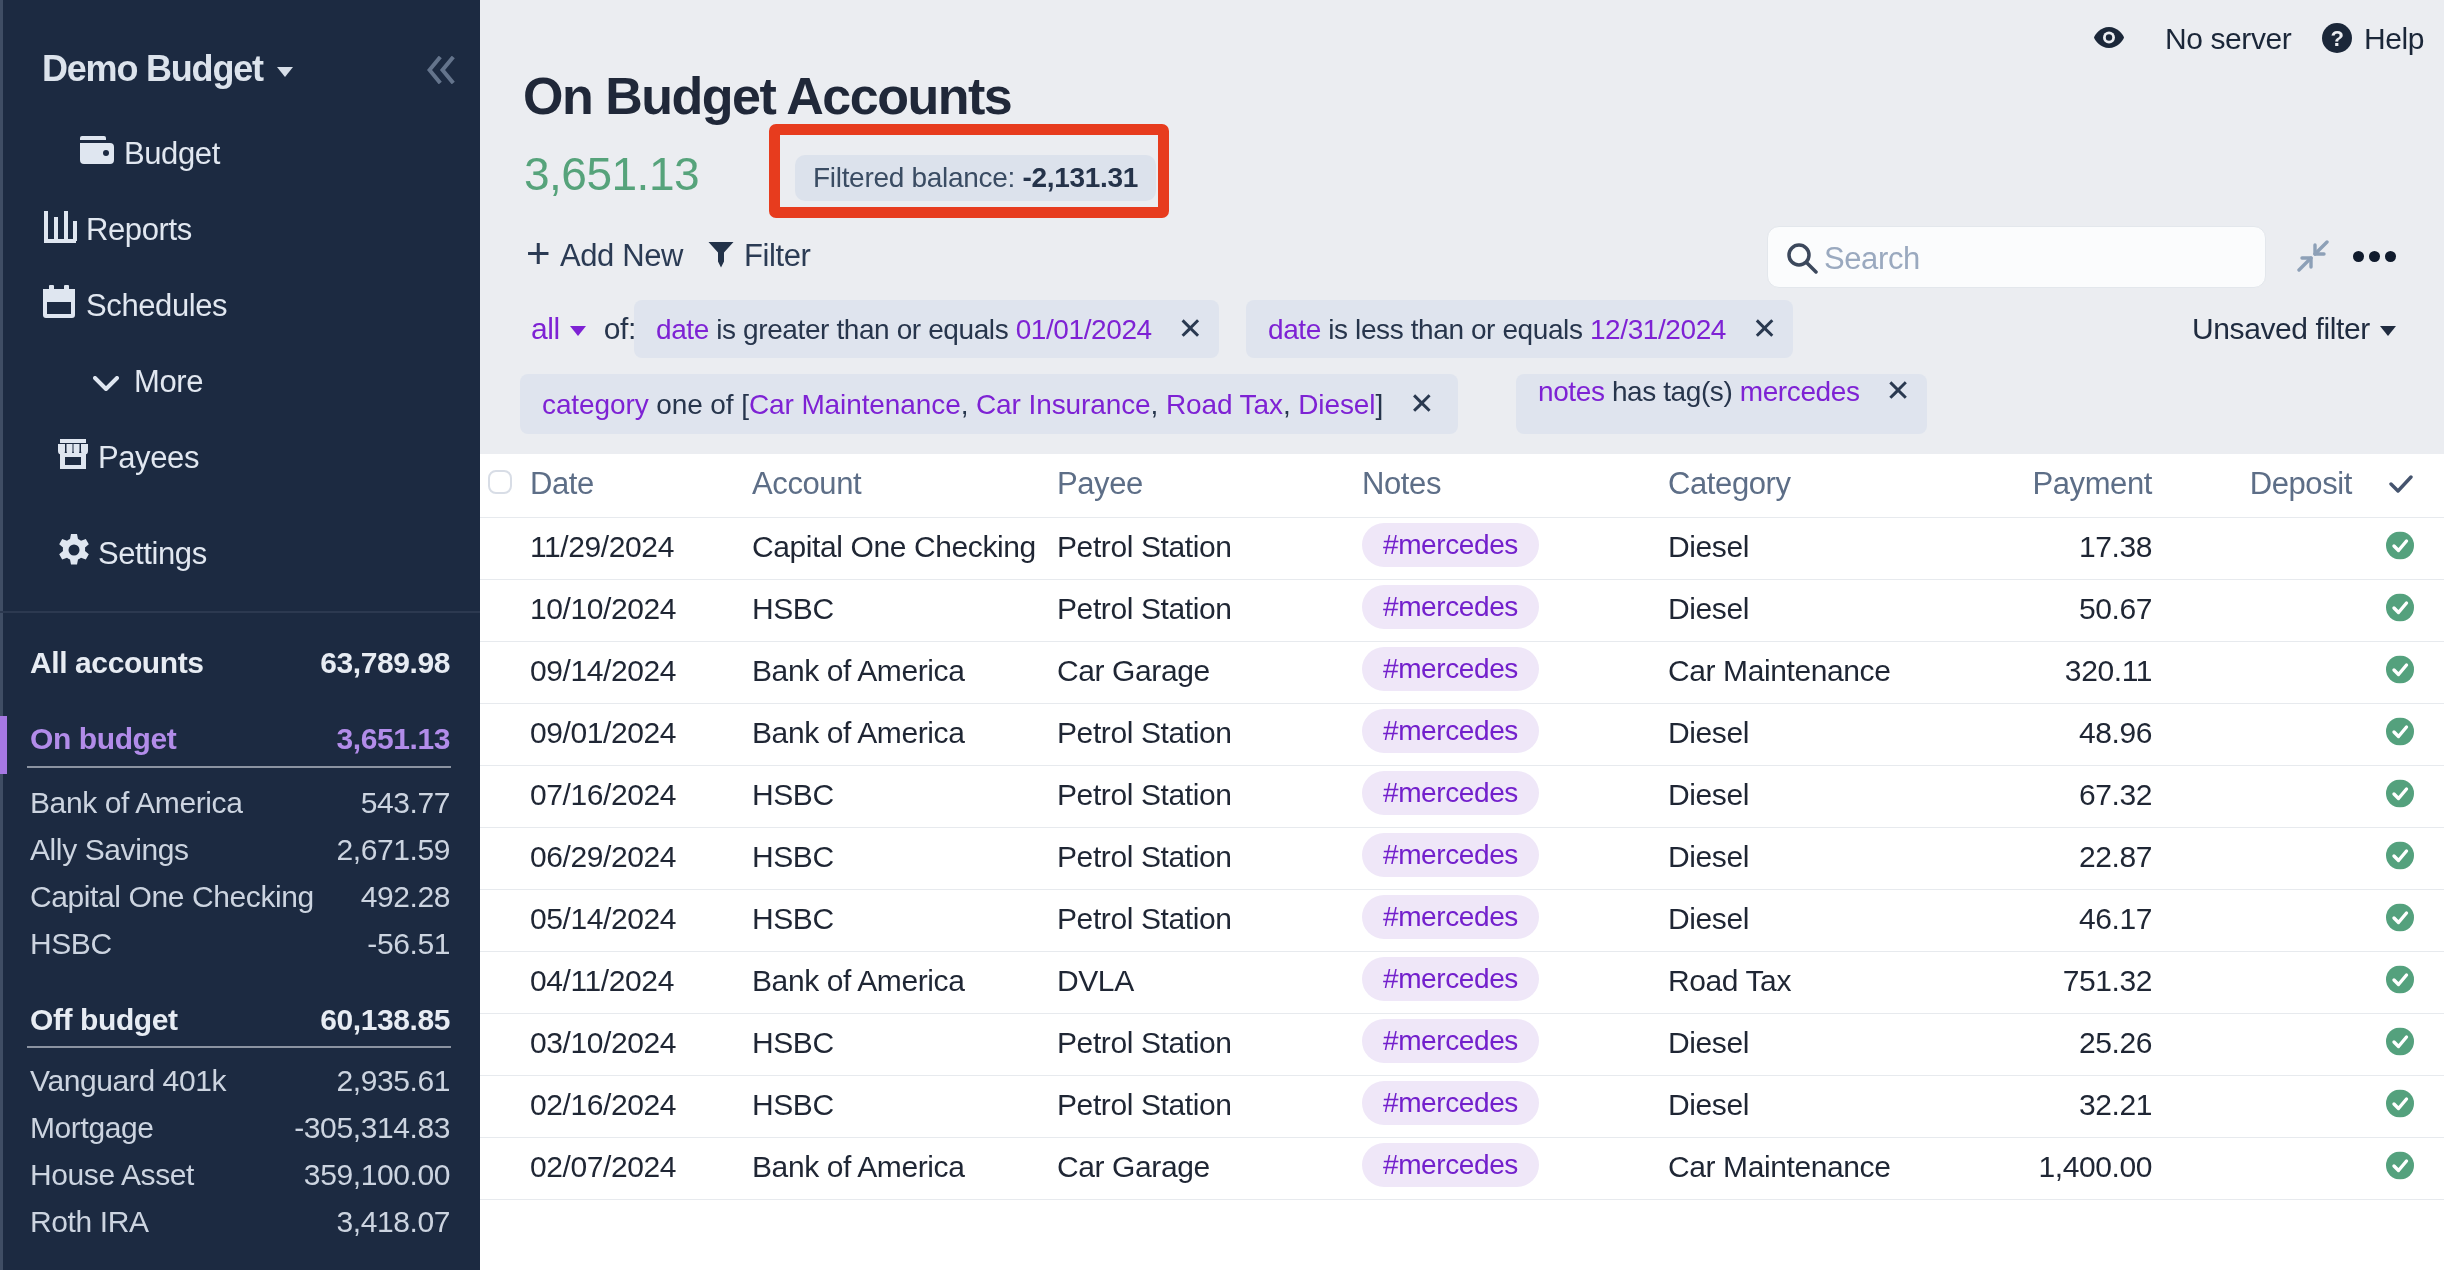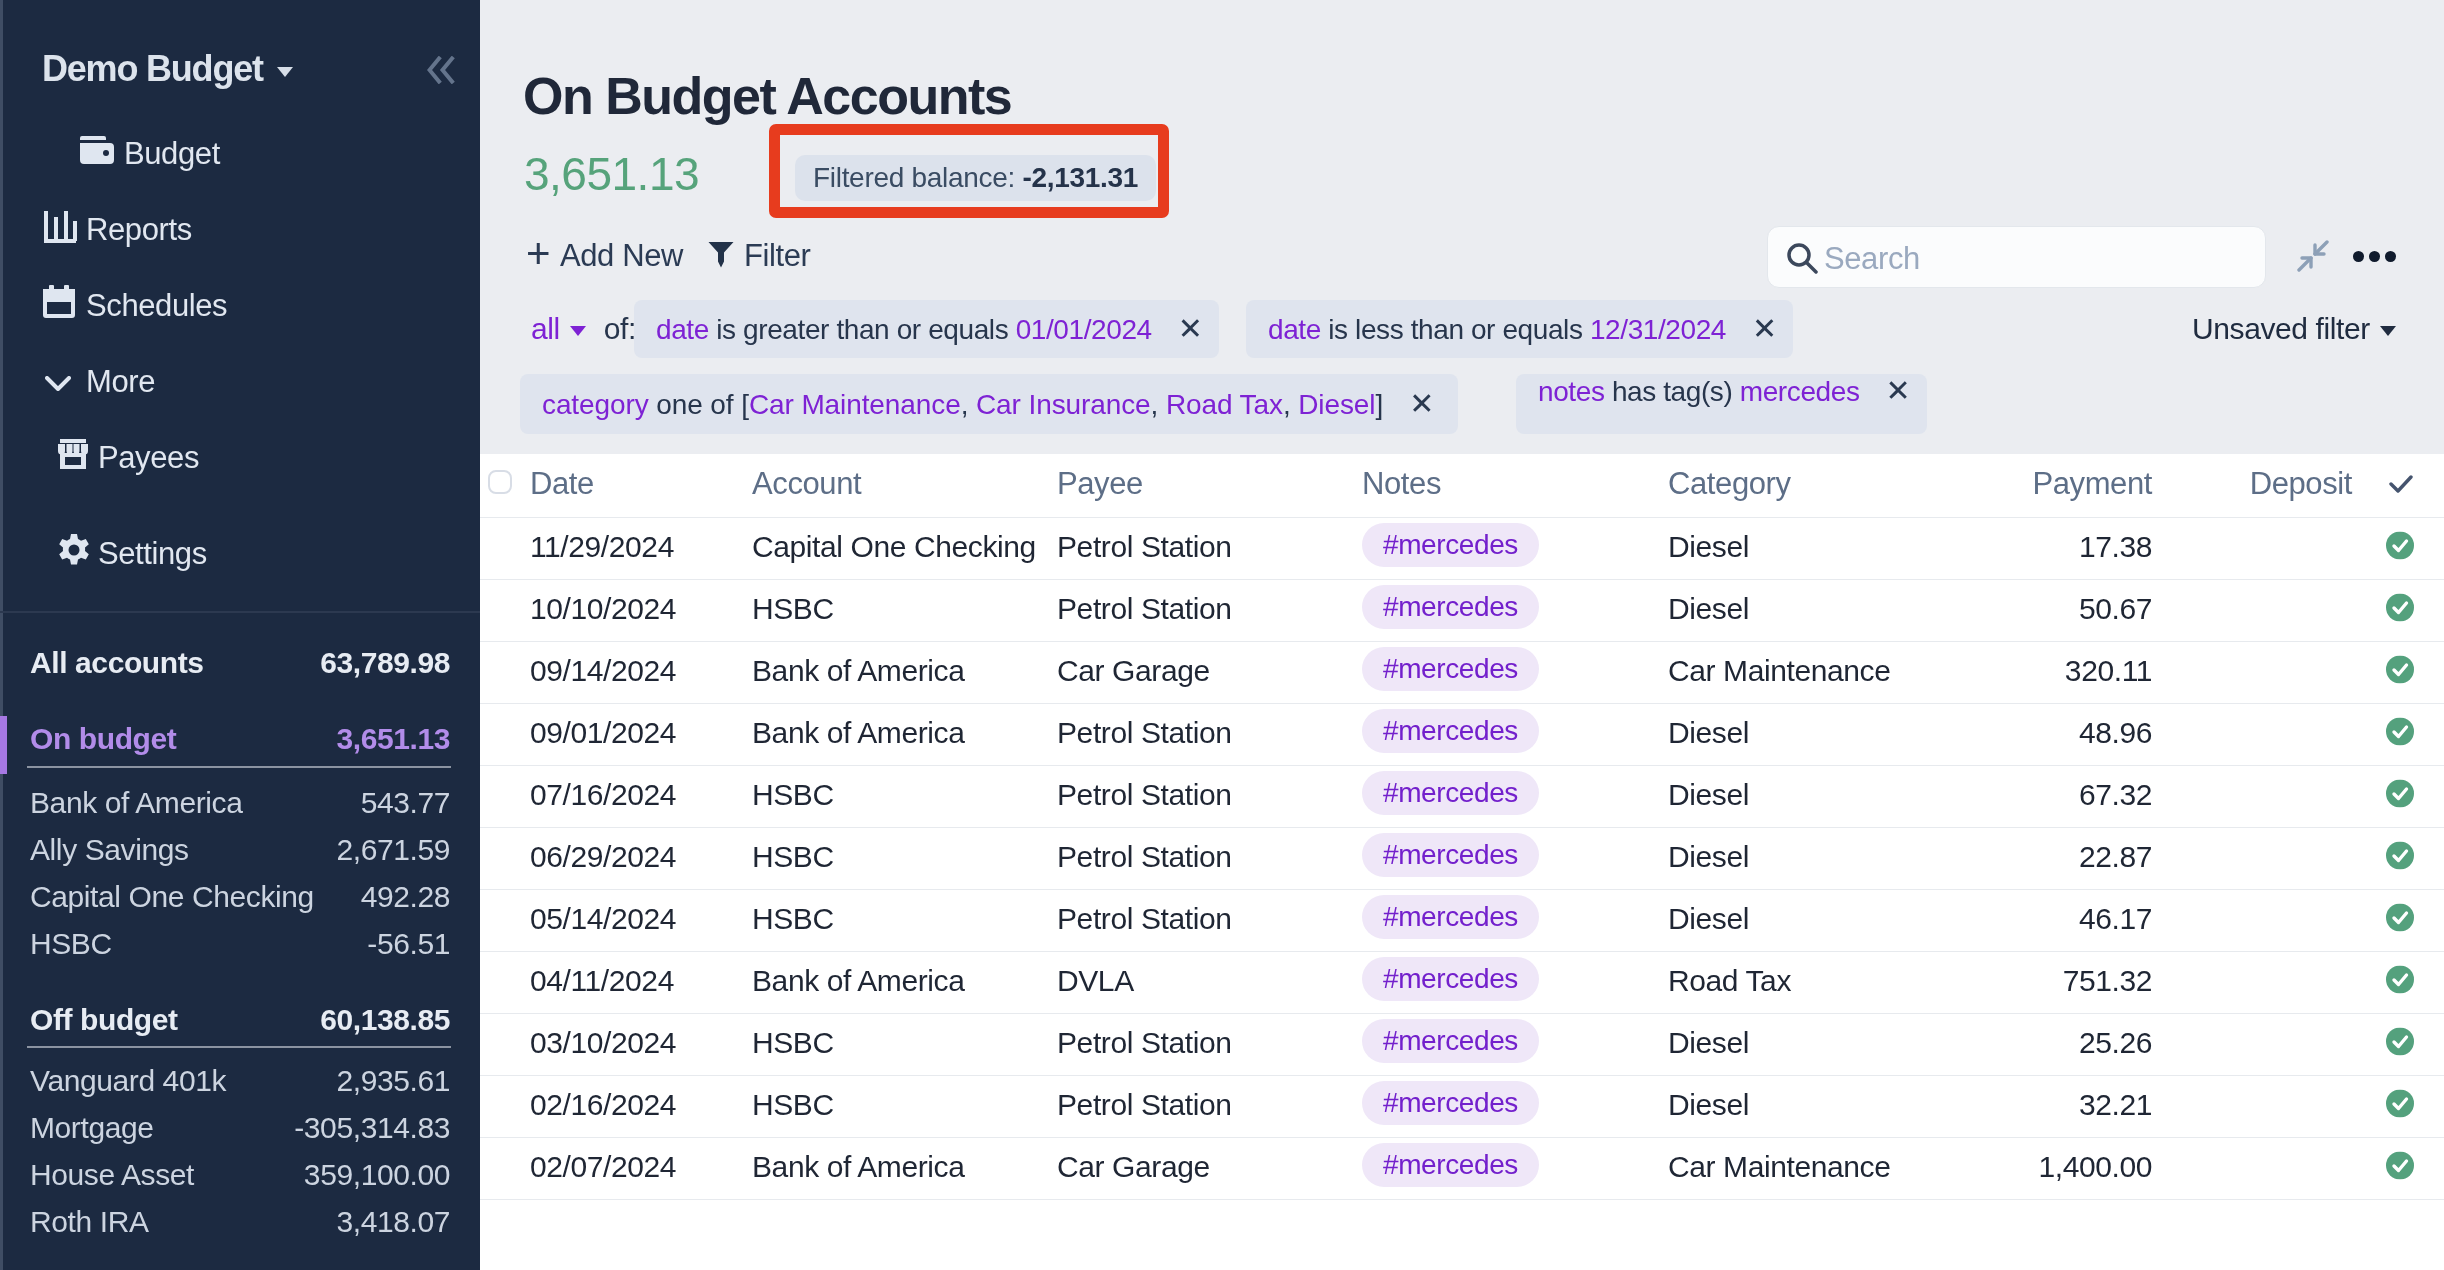--- a/index.html
+++ b/index.html
@@ -94,21 +94,21 @@
     <span class="ic"><svg width="34" height="34" viewBox="0 0 34 34">
           <g fill="#dfe6f0">
             <rect x="7" y="0" width="5" height="8" rx="1"></rect>
             <rect x="22" y="0" width="5" height="8" rx="1"></rect>
             <path d="M1 4 h32 v9 h-32 z"></path>
             <path d="M1 13 h32 v17 a3 3 0 0 1 -3 3 h-26 a3 3 0 0 1 -3 -3 z M5 17 v12 h24 v-12 z" fill-rule="evenodd"></path>
           </g>
         </svg></span>
     <span class="tx">Schedules</span>
   </div>
-  <div class="sb-item" style="top:356px;">
+  <div class="sb-item" style="top:356px;margin-left:48px;">
     <span class="ic" style="left:45px;"><svg width="26" height="16" viewBox="0 0 26 16">
           <path d="M2 2 l11 11 l11 -11" stroke="#dfe6f0" stroke-width="4" fill="none" stroke-linecap="round" stroke-linejoin="round"></path>
         </svg></span>
     <span class="tx">More</span>
   </div>
 
   <div class="sb-item sb-sub" style="top:432px;">
     <span class="ic"><svg width="30" height="30" viewBox="0 0 30 30">
           <g fill="#dfe6f0">
             <path d="M2 0 h26 v4 h-26 z"></path>
@@ -176,20 +176,37 @@
       <span class="val">359,100.00</span>
     </div>
   <div class="acct-row" style="top:1205px;">
       <span class="nm">Roth IRA</span>
       <span class="val">3,418.07</span>
     </div>
 </div>
 
 <div id="main">
 
+  <div class="topright" style="left:0; right:0; top:0; height:80px; position:absolute;">
+    <span style="position:absolute; left:1614px; top:27px;">
+        <svg style="display:block" width="30" height="21" viewBox="0 0 30 21">
+          <path fill="#1b2739" d="M15 0 C23.5 0 28.9 7 30 10.5 C28.9 14 23.5 21 15 21 C6.5 21 1.1 14 0 10.5 C1.1 7 6.5 0 15 0 z"></path>
+          <circle cx="15" cy="10.5" r="6" fill="#ebedf1"></circle>
+          <circle cx="15" cy="10.5" r="3.2" fill="#1b2739"></circle>
+        </svg>
+      </span>
+    <span style="position:absolute; left:1685px; top:22px; white-space:nowrap;">No server</span>
+    <span style="position:absolute; left:1842px; top:23px;">
+        <svg style="display:block" width="30" height="30" viewBox="0 0 30 30">
+          <circle cx="15" cy="15" r="15" fill="#1b2739"></circle>
+          <text x="15" y="22.5" font-size="22" font-weight="bold" fill="#ebedf1" text-anchor="middle" font-family="Liberation Sans,sans-serif">?</text>
+        </svg>
+      </span>
+    <span style="position:absolute; left:1884px; top:22px;">Help</span>
+  </div>
 
   <div class="h1">On Budget Accounts</div>
   <div class="balance">3,651.13</div>
   <div class="redbox"></div>
   <div class="fchip">Filtered balance: <b>-2,131.31</b></div>
 
   <div class="toolbar-left" style="left:0; top:0; width:100%; height:0;">
     <span style="position:absolute; left:46px; top:230px; font-size:42px; font-weight:400; color:#2b3b54;">+</span>
     <span style="position:absolute; left:80px; top:238px; color:#2b3b54;">Add New</span>
     <svg style="position:absolute; left:228px; top:242px;" width="26" height="26" viewBox="0 0 26 26">

